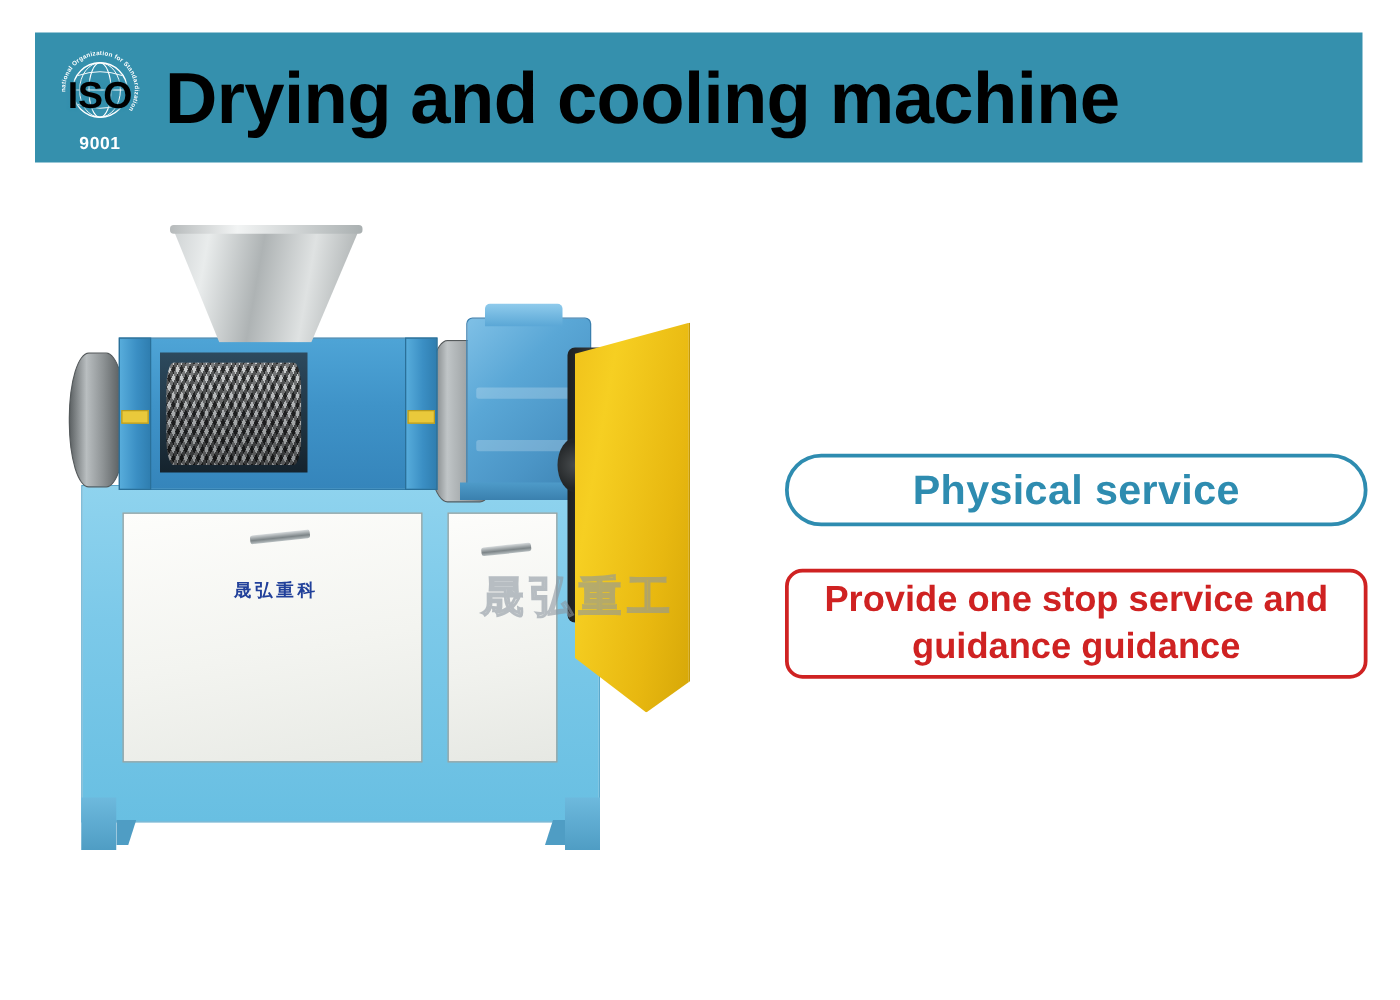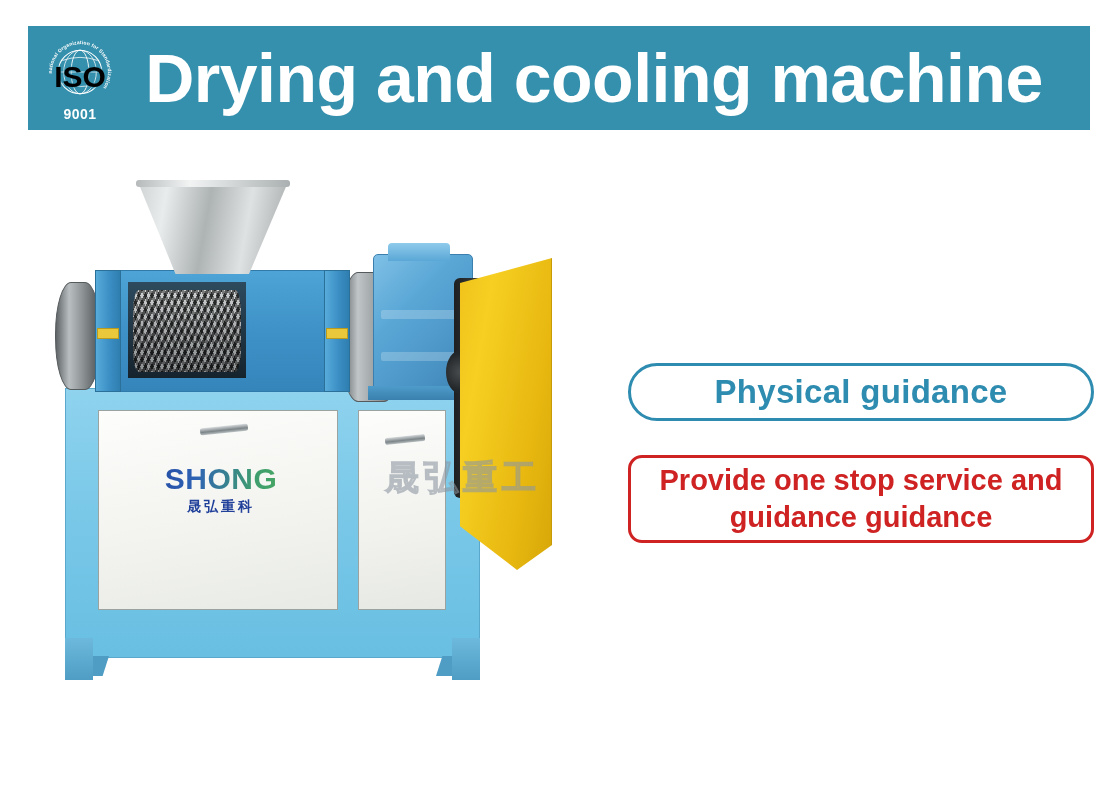--- a/index.html
+++ b/index.html
@@ -46,24 +46,23 @@
   .iso-9001 {
     position: absolute;
     left: 0; top: 80px; width: 104px;
     text-align: center;
     font-size: 14px; font-weight: bold;
     color: #ffffff;
     letter-spacing: 0.5px;
   }
   .header-title {
     flex: 1;
-    text-align: center;
-    font-size: 68px;
+    font-size: 58px;
     font-weight: bold;
-    color: #ffffff;
+    color: #000000;
     letter-spacing: -0.5px;
     padding-right: 34px;
     white-space: nowrap;
     font-family: "Liberation Sans", sans-serif;
   }
 
   
   .photo {
     position: absolute;
     left: 40px; top: 160px;
@@ -359,21 +358,20 @@
     <div class="base-leg-r"></div>
     <div class="foot-l"></div>
     <div class="foot-r"></div>
 
     <div class="door-big"></div>
     <div class="door-small"></div>
     <div class="handle-a"></div>
     <div class="handle-b"></div>
 
     <div class="door-logo">
-      <div class="brand">SHONG</div>
       <div class="brand-cn">晟弘重科</div>
     </div>
 
     <div class="roller-left"></div>
     <div class="roller-right"></div>
 
     <div class="upper-frame"></div>
     <div class="upper-opening"></div>
     <div class="drum"></div>
     <div class="pillar-l"></div>
@@ -390,21 +388,21 @@
     <div class="gearbox-base"></div>
 
     <div class="guard-dark"></div>
     <div class="guard-hub"></div>
     <div class="guard"></div>
   </div>
 
   <div class="watermark-cn">晟弘重工</div>
 
   <div class="callout-pill">
-    <span class="callout-pill-label">Physical guidance</span>
+    <span class="callout-pill-label">Physical service</span>
   </div>
 
   <div class="callout-red">
     <span class="callout-red-label">
       <span>Provide one stop service and</span><br>
       <span>guidance guidance</span>
     </span>
   </div>
 
 </div>

